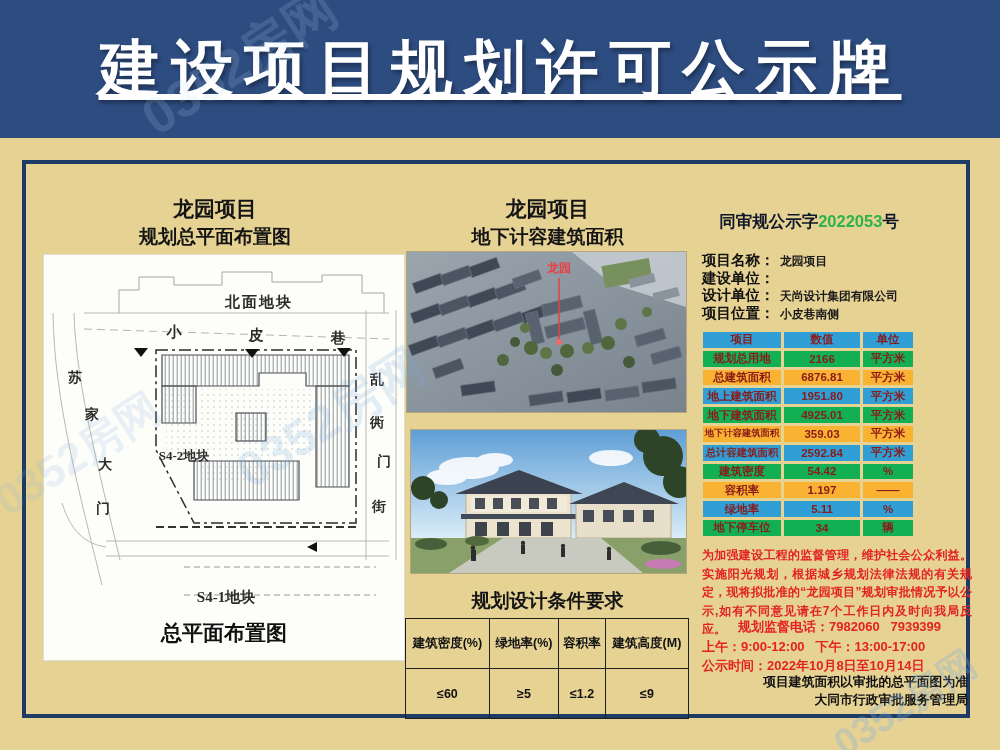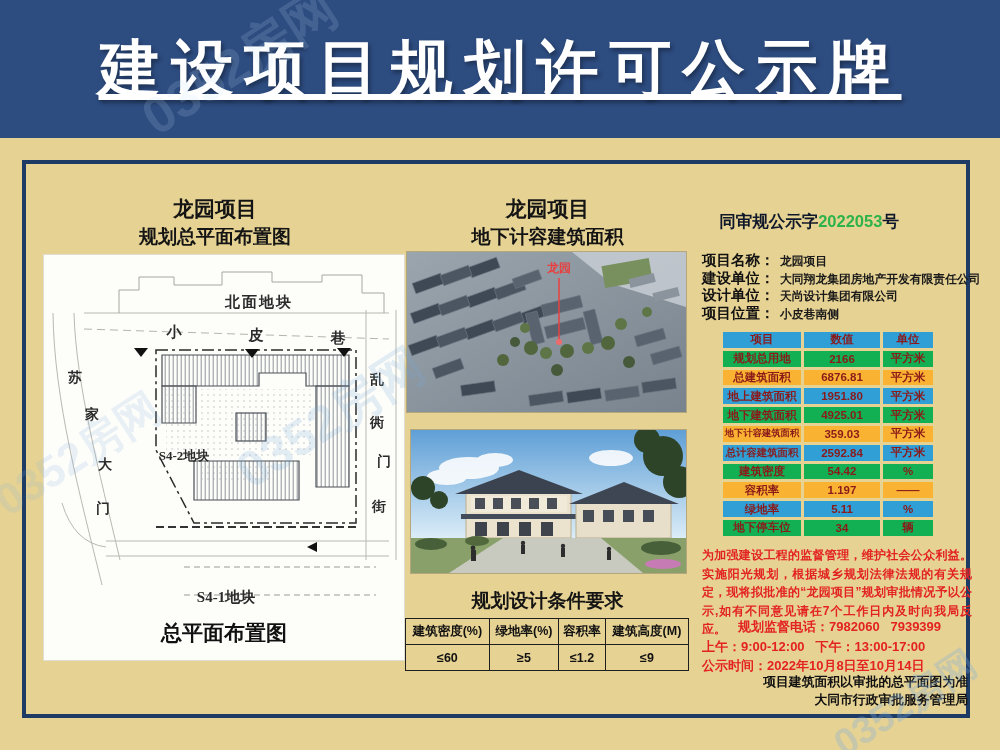--- a/index.html
+++ b/index.html
@@ -20,30 +20,30 @@
               box-shadow:0 0 0 1px #e0ddd2;margin-left:9px;}
   .plan-svg{position:absolute;left:0;top:0;}
   .plan-caption{position:absolute;left:0;top:364px;width:100%;text-align:center;
                 font-size:21px;font-weight:800;color:#111;}
   .plan-txt{font-weight:bold;fill:#2b2b2b;font-family:"Liberation Serif","DejaVu Serif",serif;}
   
   .render{position:absolute;overflow:hidden;box-shadow:0 0 0 1px rgba(70,70,70,.3);}
   
   .cond-table{position:absolute;left:405px;top:618px;width:284px;border-collapse:collapse;}
   .cond-table td{border:1.6px solid #1f1f1f;height:25px;text-align:center;
-                 font-size:12.5px;font-weight:bold;color:#111;padding:0 1px;white-space:nowrap;}
+                 font-size:12.5px;font-weight:bold;color:#111;padding:12px 1px;white-space:nowrap;}
   
   .doc{position:absolute;left:700px;top:211px;width:218px;text-align:center;
        font-size:16.5px;font-weight:800;white-space:nowrap;}
   .red{color:#0f172a}.grn{color:#2db34a}
   .info{position:absolute;left:702px;top:251px;width:272px;}
   .irow{display:flex;align-items:baseline;height:17.5px;}
   .ilabel{font-size:14.5px;font-weight:800;color:#111;width:78px;flex:none;}
   .ival{font-size:11.8px;font-weight:700;color:#1a1a1a;white-space:nowrap;}
-  .rtab{position:absolute;left:703px;top:332px;display:grid;grid-template-columns:78px 76px 50px;gap:3px;margin-left:20px;}
+  .rtab{position:absolute;left:703px;top:332px;display:grid;grid-template-columns:78px 76px 50px;gap:3px;}
   .cell{height:15.8px;display:flex;align-items:center;justify-content:center;
         font-size:11.5px;font-weight:bold;color:#8b1a1a;white-space:nowrap;overflow:hidden;}
   .bgB{background:#2f9fd6}.bgG{background:#12b053}.bgO{background:#f9b231}
   .tight{font-size:9.3px}.tight2{font-size:10.4px}
   .notice{position:absolute;left:702px;top:546px;width:270px;font-size:12px;font-weight:bold;
           color:#e32222;line-height:18.6px;text-align:justify;}
   .rline{position:absolute;left:702px;font-size:13px;font-weight:bold;color:#e32222;white-space:pre;}
   .agency{position:absolute;left:700px;top:673px;width:268px;text-align:right;
           font-size:12.8px;font-weight:800;color:#111;line-height:18px;}
   
@@ -307,21 +307,20 @@
     <span class="red">同审规公示字</span><span class="grn">2022053</span><span class="red">号</span>
   </div>
 
   <div class="info">
     <div class="irow">
       <span class="ilabel">项目名称：</span>
       <span class="ival">龙园项目</span>
     </div>
     <div class="irow">
       <span class="ilabel">建设单位：</span>
-      <span class="ival">大同翔龙集团房地产开发有限责任公司</span>
     </div>
     <div class="irow">
       <span class="ilabel">设计单位：</span>
       <span class="ival">天尚设计集团有限公司</span>
     </div>
     <div class="irow">
       <span class="ilabel">项目位置：</span>
       <span class="ival">小皮巷南侧</span>
     </div>
   </div>

